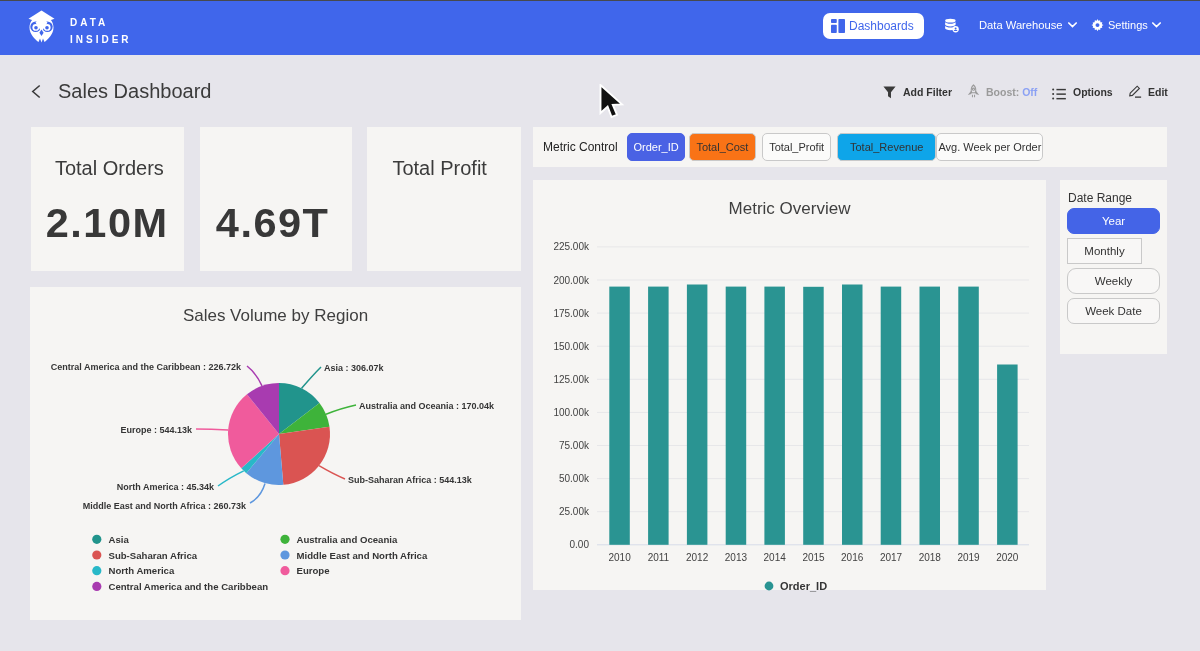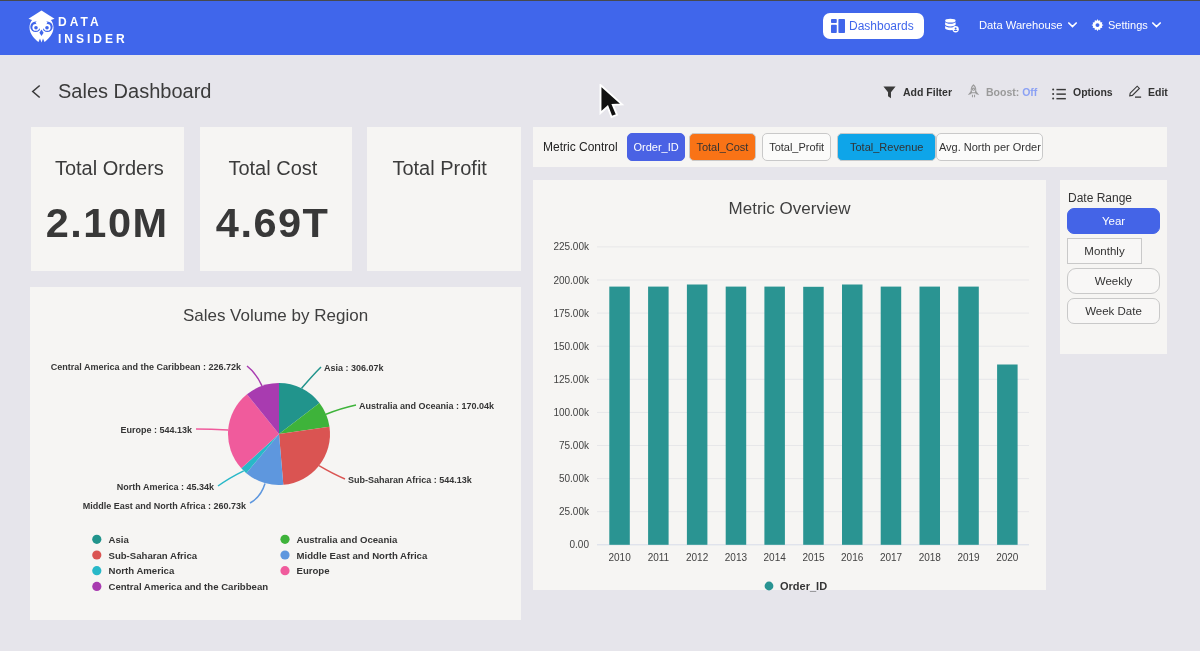--- a/index.html
+++ b/index.html
@@ -12,21 +12,21 @@
 <path d="M14.5 0.5 L27.5 8.8 L14.5 13.5 L1.5 8.8 Z" fill="#fff"></path>
 <circle cx="8.6" cy="16.8" r="5.3" fill="#4066eb"></circle>
 <circle cx="20.4" cy="16.8" r="5.3" fill="#4066eb"></circle>
 <circle cx="8.8" cy="17.4" r="3.4" fill="#fff"></circle>
 <circle cx="20.2" cy="17.4" r="3.4" fill="#fff"></circle>
 <circle cx="9.0" cy="17.8" r="1.8" fill="#4066eb"></circle>
 <circle cx="20.0" cy="17.8" r="1.8" fill="#4066eb"></circle>
 <path d="M14.5 8 L20.5 12.6 L14.5 22 L8.5 12.6 Z" fill="#fff"></path>
 <path d="M14.5 19.5 L16.6 22.7 L14.5 26 L12.4 22.7 Z" fill="#4066eb"></path>
 </svg>
-  <div style="position:absolute;left:58px;top:13px;color:#fff;font-size:12px;font-weight:bold;letter-spacing:3px;line-height:17px">DATA<br>INSIDER</div>
+  <div style="position:absolute;left:70px;top:13px;color:#fff;font-size:10px;font-weight:bold;letter-spacing:3px;line-height:17px">DATA<br>INSIDER</div>
   <div style="position:absolute;left:823px;top:11.5px;width:101px;height:26px;background:#fff;border-radius:7px;display:flex;align-items:center;padding-left:8px">
     <svg width="14" height="14" viewBox="0 0 17 17">
 <rect x="0" y="0" width="7" height="5" rx="1" fill="#4066eb"></rect>
 <rect x="0" y="7" width="7" height="10" rx="1" fill="#4066eb"></rect>
 <rect x="9" y="0" width="8" height="17" rx="1" fill="#4066eb"></rect>
 </svg>
       <span style="color:#4066eb;font-size:12px;margin-left:4px">Dashboards</span>
   </div>
   <div style="position:absolute;left:944px;top:11px;display:flex;align-items:center;height:26px">
     <svg width="15" height="15" viewBox="0 0 20 19">
@@ -99,34 +99,33 @@
 <div style="position:absolute;left:1148px;top:85.5px;font-size:10.5px;font-weight:bold;color:#333">Edit</div>
 <svg width="28" height="40" viewBox="0 0 28 40" style="position:absolute;left:599px;top:84px;z-index:50">
 <path d="M1.5 1 L1.5 29 L8.6 22.6 L12.6 33 L18 30.8 L13.8 20.9 L23 20.4 Z" fill="#111" stroke="#fff" stroke-width="1.9"></path>
 </svg>
 
 <div class="card" style="left:31px;top:127px;width:152.8px;height:144px">
   <div style="position:absolute;left:2px;top:30px;width:100%;text-align:center;font-size:20px;color:#3b3b3b">Total Orders</div>
   <div style="position:absolute;left:-1px;top:72px;width:100%;text-align:center;font-size:41.5px;font-weight:bold;color:#383838;letter-spacing:1.5px;text-indent:1.5px">2.10M</div>
 </div>
 <div class="card" style="left:199.8px;top:127px;width:152.2px;height:144px">
-  <div style="position:absolute;left:-3px;top:30px;width:100%;text-align:center;font-size:20px;color:#3b3b3b">Total Cost</div>
   <div style="position:absolute;left:-4px;top:72px;width:100%;text-align:center;font-size:41.5px;font-weight:bold;color:#383838;letter-spacing:1.5px;text-indent:1.5px">4.69T</div>
 </div>
 <div class="card" style="left:366.5px;top:127px;width:154.3px;height:144px">
   <div style="position:absolute;left:-4px;top:30px;width:100%;text-align:center;font-size:20px;color:#3b3b3b">Total Profit</div>
 </div>
 
 <div class="card" style="left:533px;top:127px;width:634px;height:40px">
   <div style="position:absolute;left:10px;top:0;height:40px;display:flex;align-items:center;font-size:12px;color:#222">Metric Control</div>
   <div style="position:absolute;left:93.8px;top:6px;width:58.6px;height:28px;background:#4a62e4;color:#fff;border:1px solid #4a62e4;border-radius:5px;font-size:11px;white-space:nowrap;display:flex;align-items:center;justify-content:center;box-sizing:border-box">Order_ID</div>
 <div style="position:absolute;left:155.6px;top:6px;width:67.6px;height:28px;background:#f97316;color:#333;border:1px solid #c9c9c9;border-radius:5px;font-size:11px;white-space:nowrap;display:flex;align-items:center;justify-content:center;box-sizing:border-box">Total_Cost</div>
 <div style="position:absolute;left:229.4px;top:6px;width:68.5px;height:28px;background:#fbfbfa;color:#333;border:1px solid #c9c9c9;border-radius:5px;font-size:11px;white-space:nowrap;display:flex;align-items:center;justify-content:center;box-sizing:border-box">Total_Profit</div>
 <div style="position:absolute;left:304.2px;top:6px;width:99px;height:28px;background:#0ea5e9;color:#333;border:1px solid #c9c9c9;border-radius:5px;font-size:11px;white-space:nowrap;display:flex;align-items:center;justify-content:center;box-sizing:border-box">Total_Revenue</div>
-<div style="position:absolute;left:403.3px;top:6px;width:107.2px;height:28px;background:#fbfbfa;color:#333;border:1px solid #c9c9c9;border-radius:5px;font-size:11px;white-space:nowrap;display:flex;align-items:center;justify-content:center;box-sizing:border-box">Avg. North per Order</div>
+<div style="position:absolute;left:403.3px;top:6px;width:107.2px;height:28px;background:#fbfbfa;color:#333;border:1px solid #c9c9c9;border-radius:5px;font-size:11px;white-space:nowrap;display:flex;align-items:center;justify-content:center;box-sizing:border-box">Avg. Week per Order</div>
 </div>
 
 <div class="card" style="left:30px;top:287px;width:491px;height:333px">
 <svg width="491" height="333" viewBox="0 0 491 333" font-family="Liberation Sans, sans-serif" style="position:absolute;left:0;top:0">
 <text x="245.5" y="34" text-anchor="middle" font-size="17" fill="#3f3f3f">Sales Volume by Region</text>
 <path d="M271.6,101.3 Q283,88 291,80" stroke="#21948c" stroke-width="1.5" fill="none"></path>
 <path d="M296.0,127.2 Q312,121 326,118" stroke="#3eb33a" stroke-width="1.5" fill="none"></path>
 <path d="M289.0,178.7 Q303,187 315,192" stroke="#da5452" stroke-width="1.5" fill="none"></path>
 <path d="M235,196.5 Q231,210 220,216" stroke="#5e97de" stroke-width="1.5" fill="none"></path>
 <path d="M213.7,183.8 Q199,191 188,199" stroke="#28b8c8" stroke-width="1.5" fill="none"></path>

